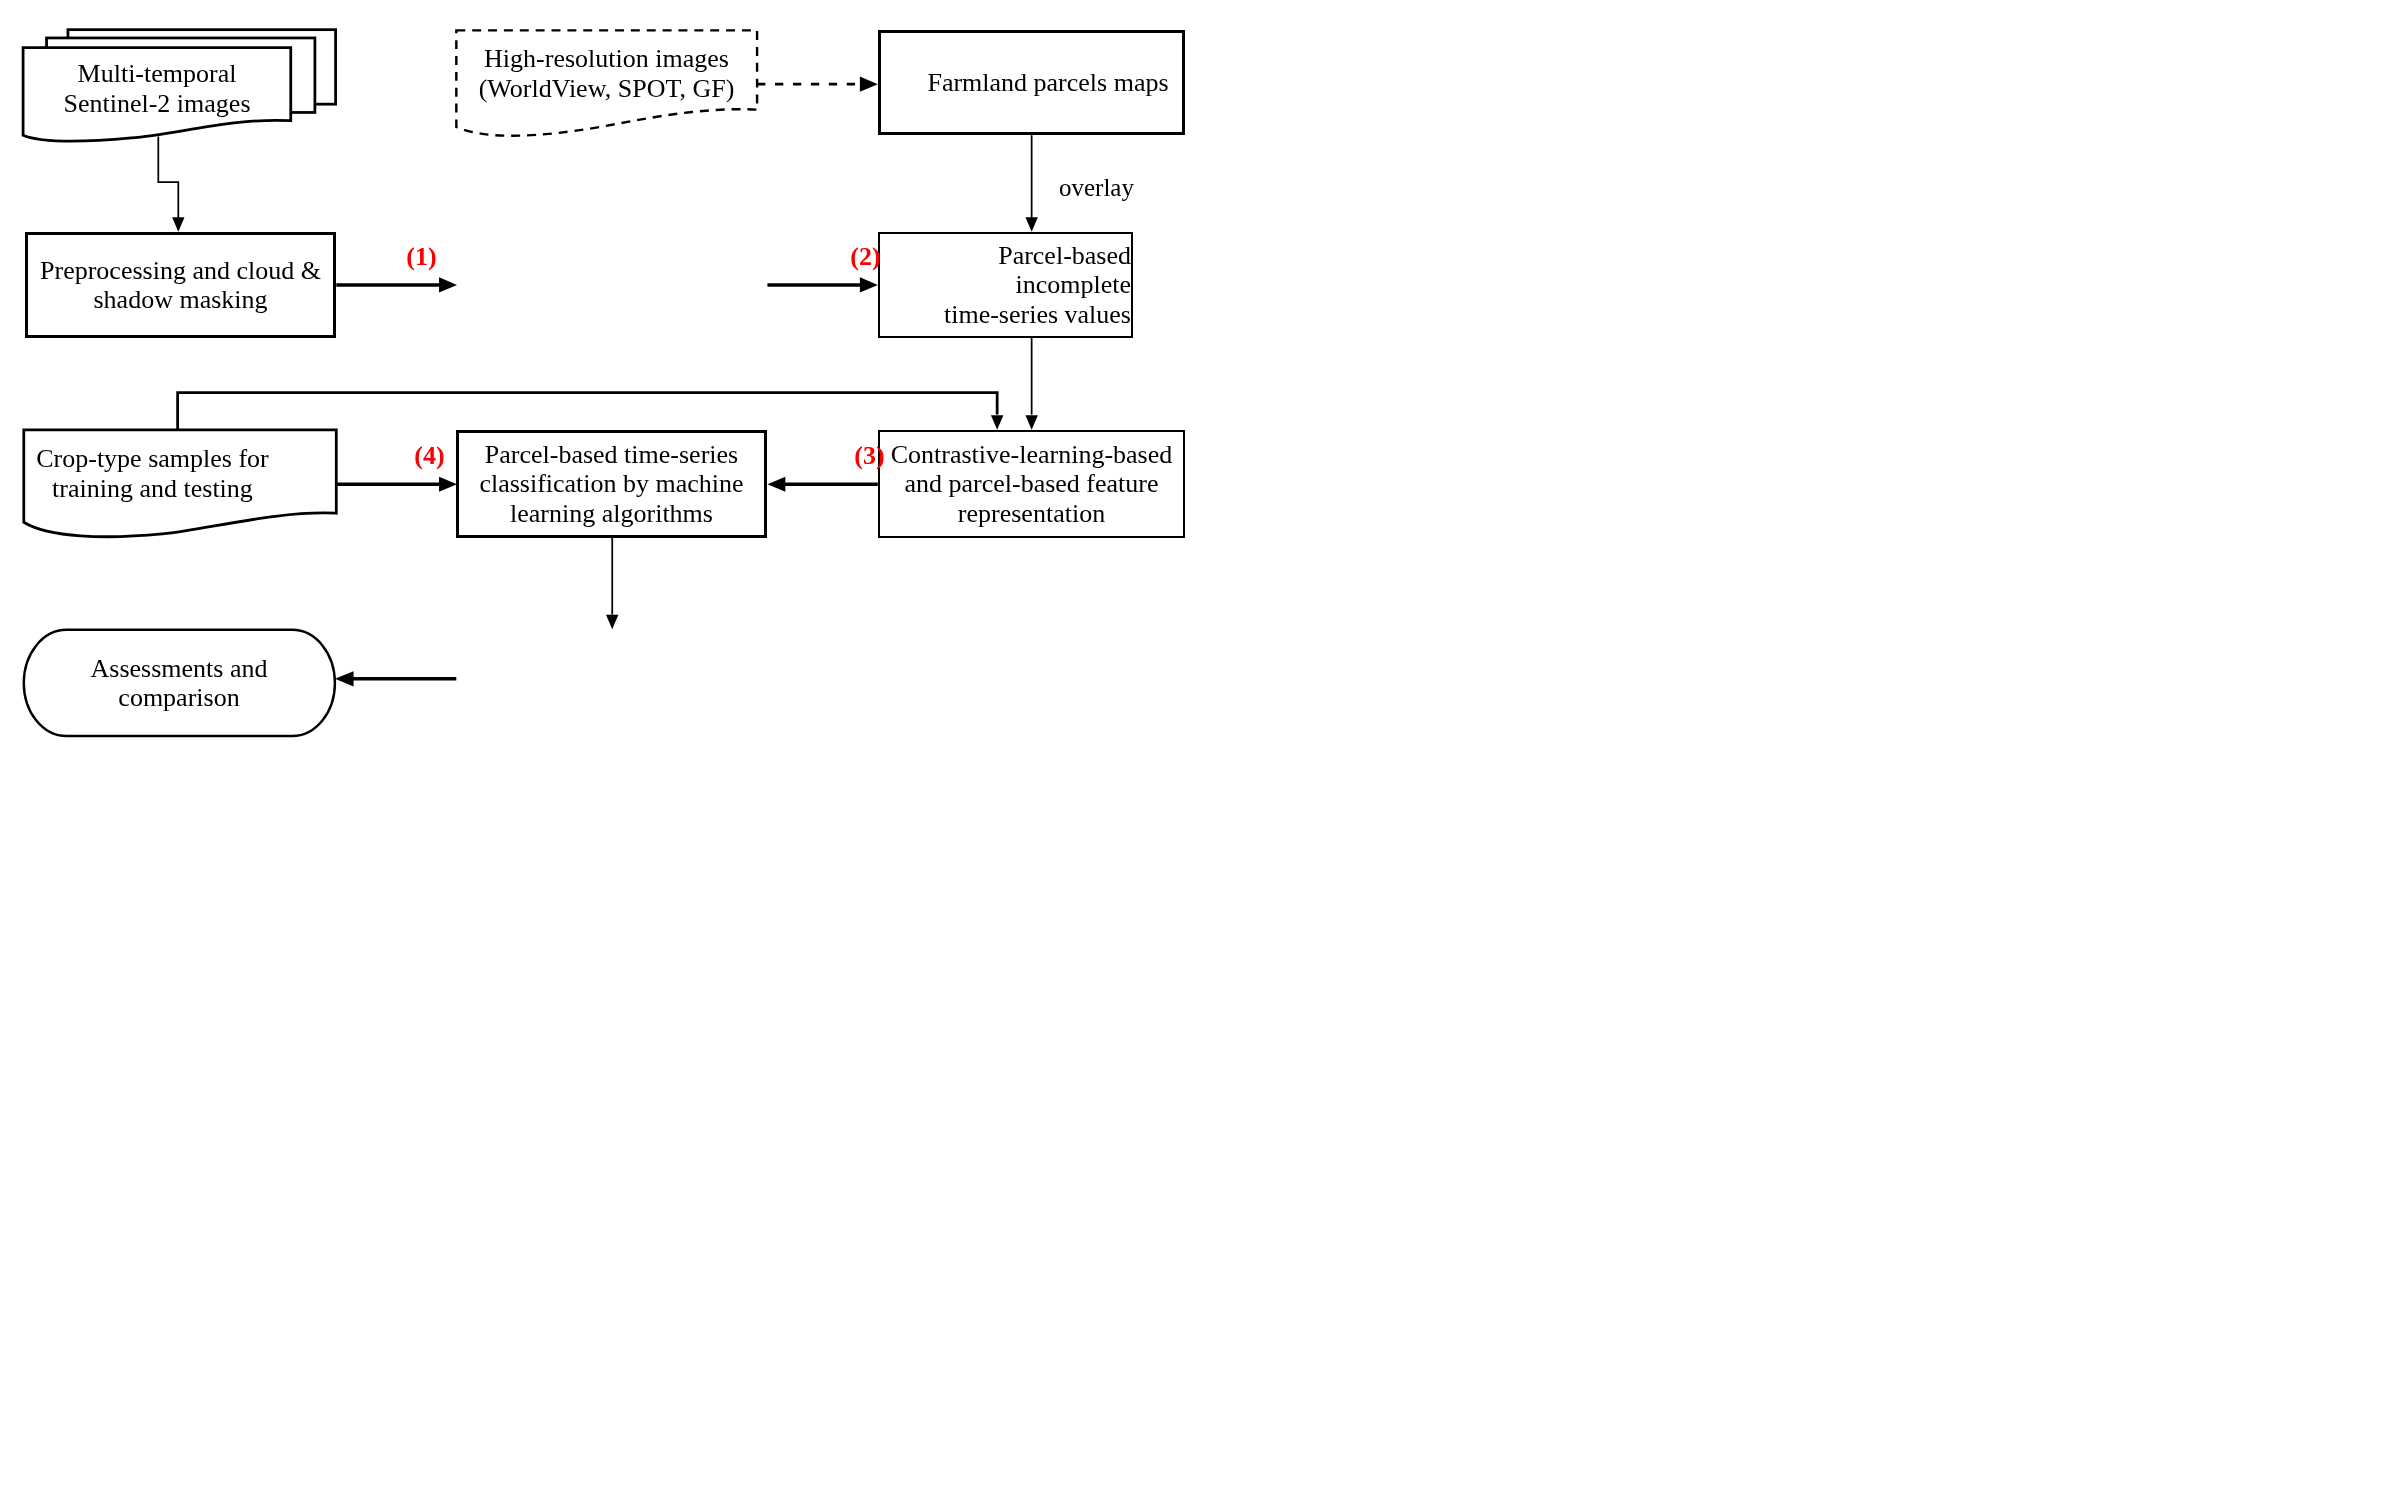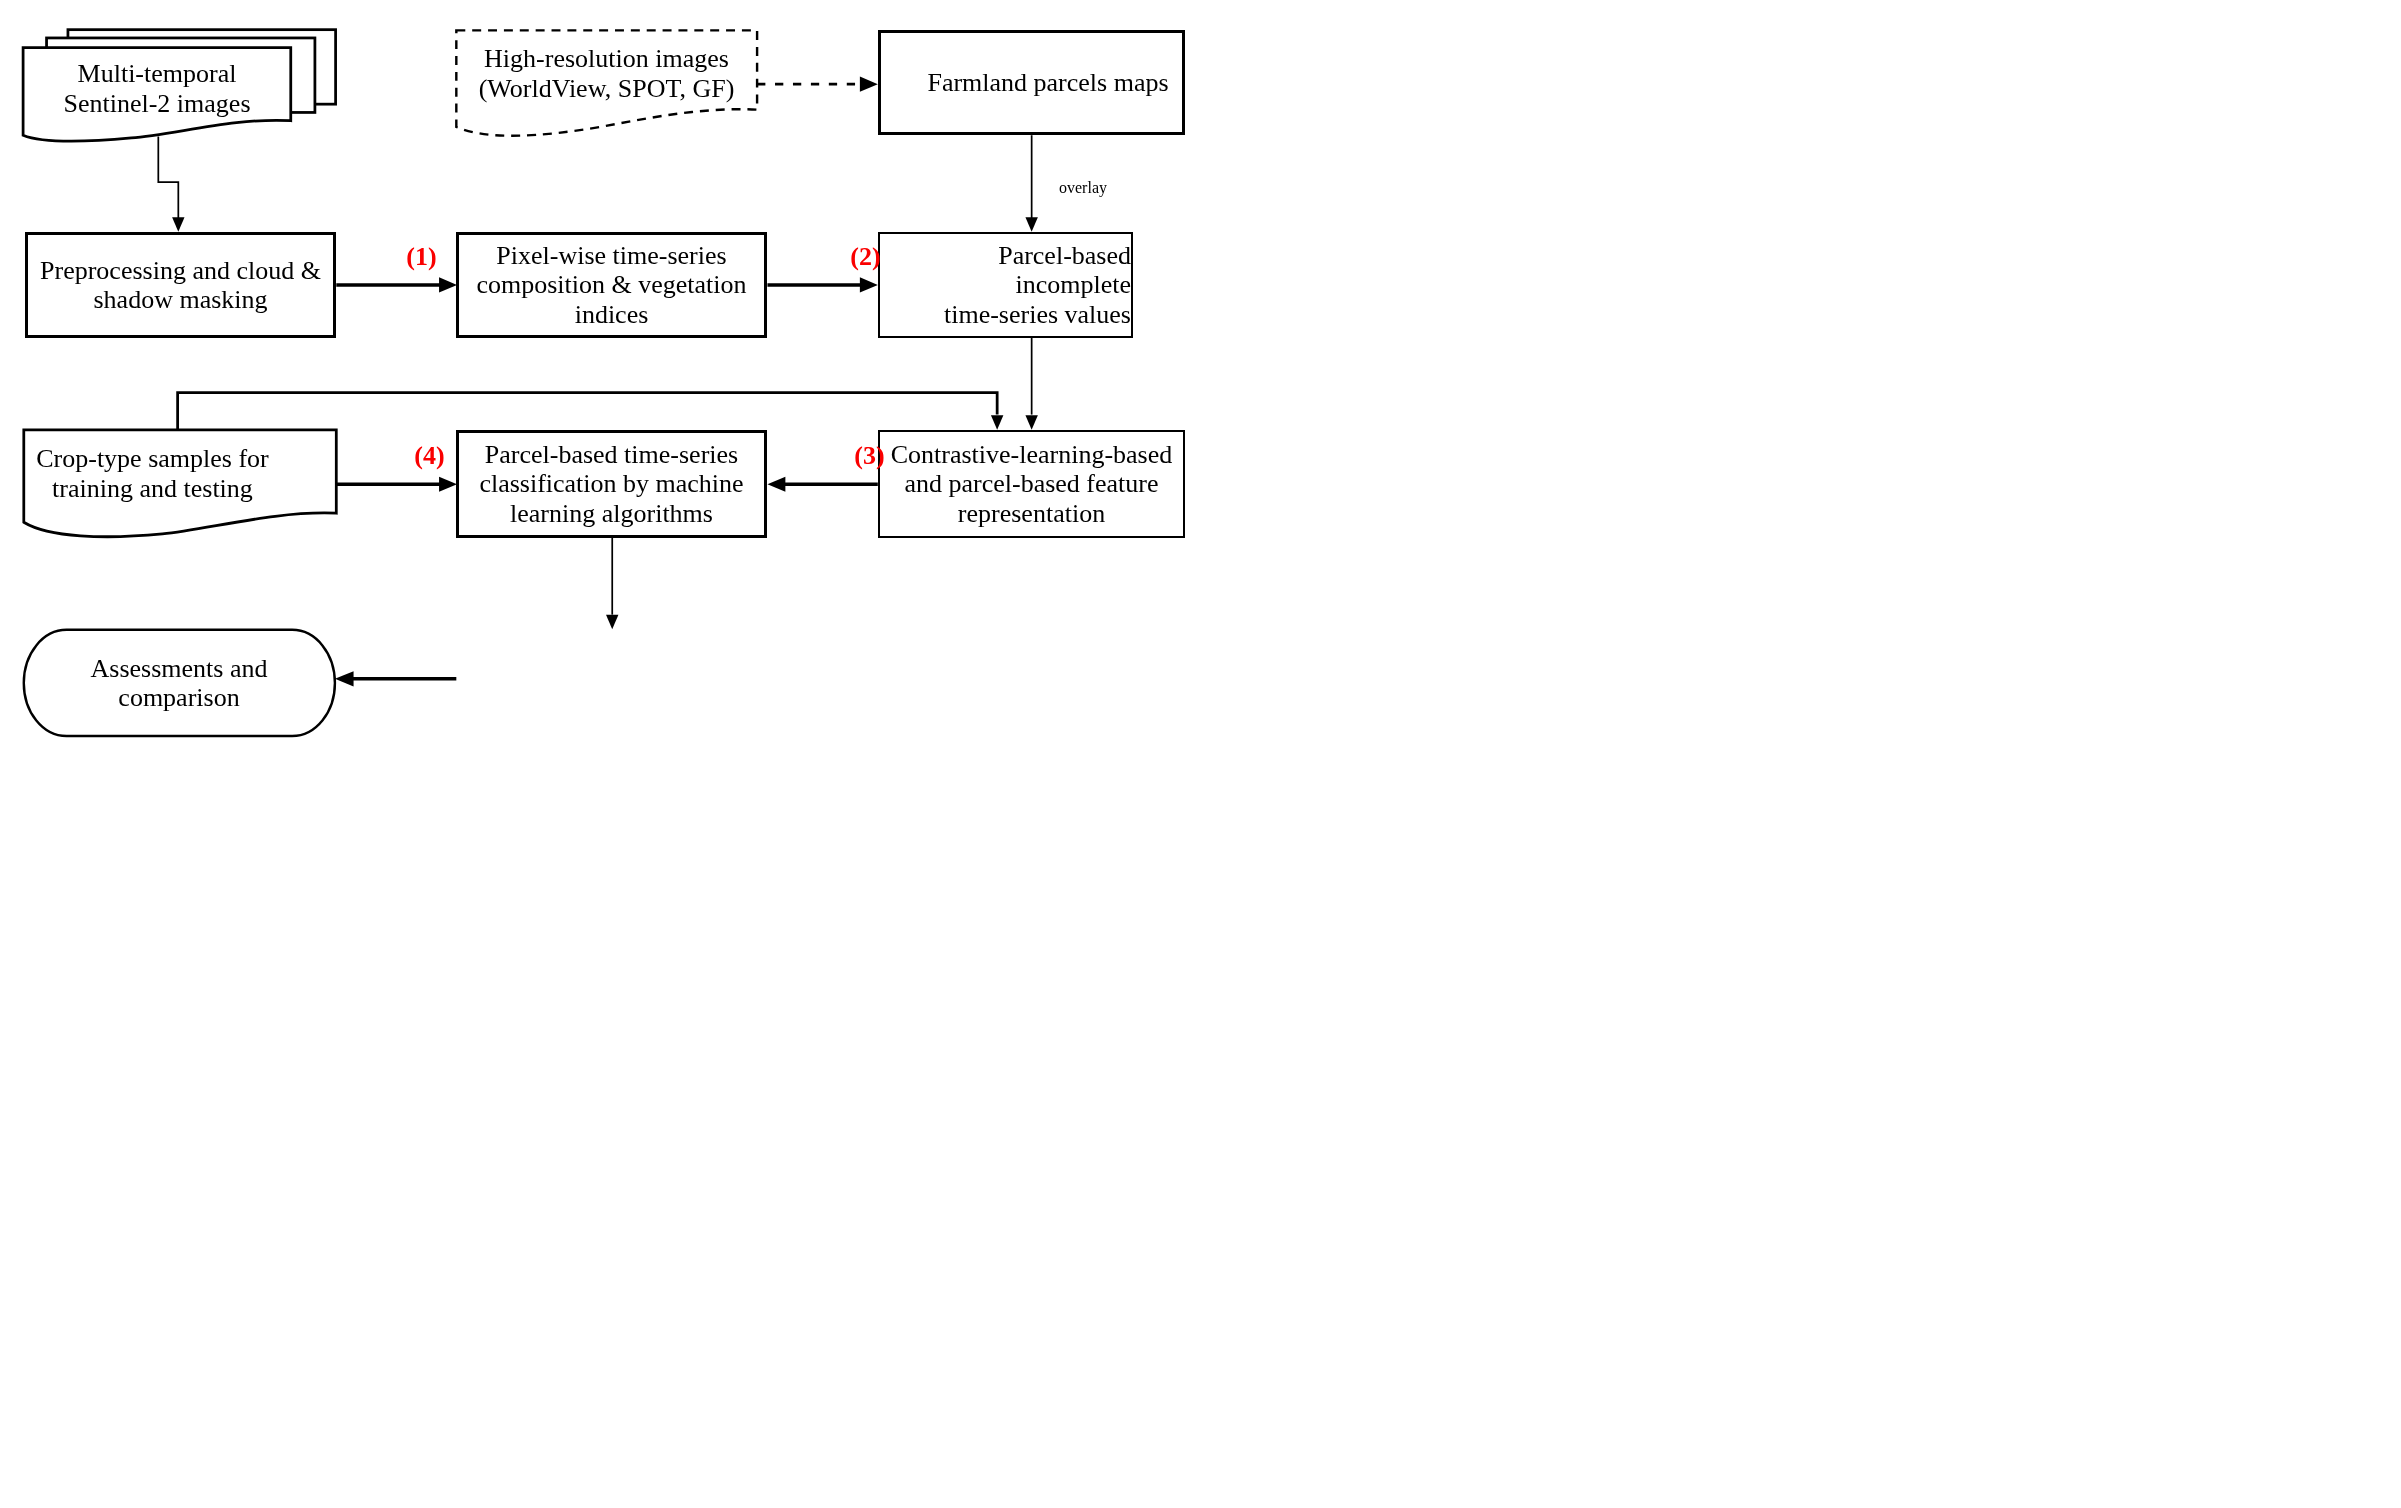--- a/index.html
+++ b/index.html
@@ -34,21 +34,21 @@
   .steplabel{
     position:absolute;
     display:flex;align-items:center;justify-content:center;
     font-size:26px;font-weight:bold;
     color:#fa0000;
     background:transparent;
   }
   .edgeword{
     position:absolute;
     display:flex;align-items:center;justify-content:flex-start;
-    font-size:16px;
+    font-size:25px;
     background:transparent;
   }
 </style>
 </head>
 <body>
 
 <div id="canvas">
 
   <svg id="wires" viewBox="0 0 1740 1093" xmlns="http://www.w3.org/2000/svg">
 
@@ -95,23 +95,20 @@
 
     <path d="M 661 984 L 510 984" fill="none" stroke="#000" stroke-width="5"></path>
     <path d="M 485 984 L 512 973 L 512 995 Z" fill="#000"></path>
   </svg>
 
   <div class="node" style="left:878px;top:30px;width:307px;height:105px;padding-left:33px;">Farmland parcels maps</div>
 
   <div class="node" style="left:25px;top:232px;width:311px;height:106px;">Preprocessing and cloud &amp;
 shadow masking</div>
 
-  <div class="node" style="left:456px;top:232px;width:311px;height:106px;">Pixel-wise time-series
-composition &amp; vegetation
-indices</div>
 
   <div class="node thin" style="left:878px;top:232px;width:255px;height:106px;text-align:right;">Parcel-based incomplete
 time-series values</div>
 
   <div class="node thin" style="left:878px;top:430px;width:307px;height:108px;">Contrastive-learning-based
 and parcel-based feature
 representation</div>
 
   <div class="node" style="left:456px;top:430px;width:311px;height:108px;">Parcel-based time-series
 classification by machine

